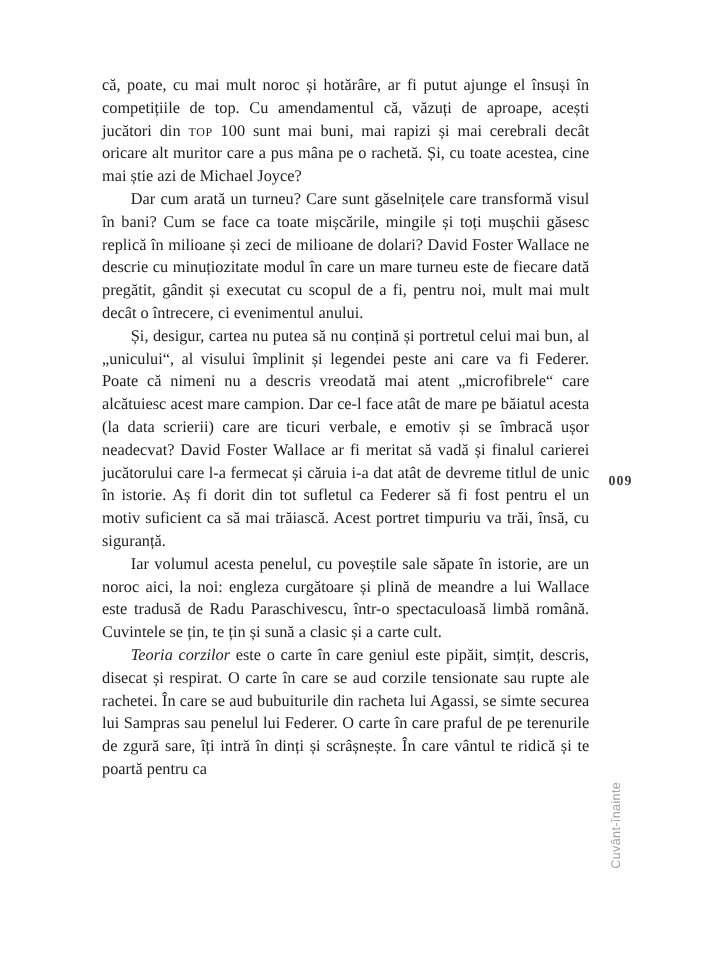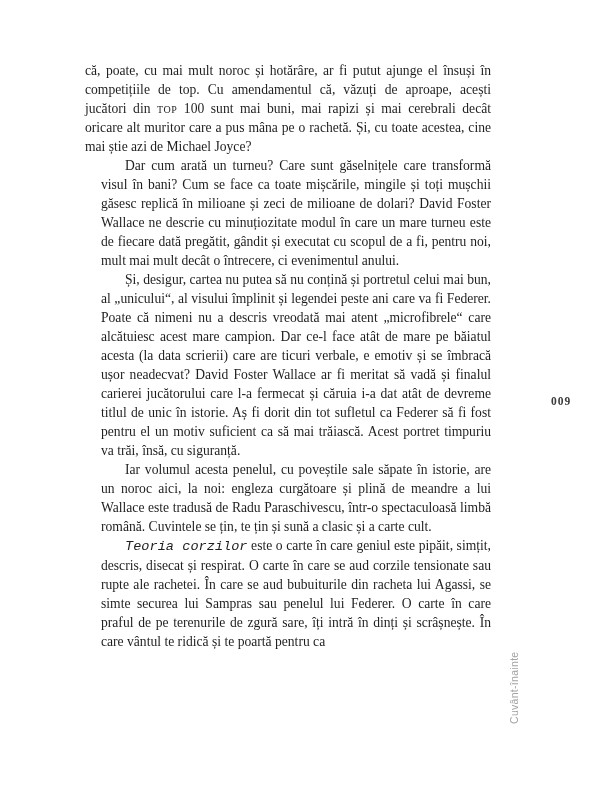--- a/index.html
+++ b/index.html
@@ -25,34 +25,32 @@
     color: #1e1e1e;
     text-align: justify;
     hyphens: auto;
   }
   .text-block p {
     margin: 0;
     padding: 0;
   }
   .text-block p.indent {
     text-indent: 24px;
-    margin-left: 16px;
   }
-  .seg-italic { font-style: italic; font-family: Liberation Mono, monospace; }
+  .seg-italic { font-style: italic; }
   .seg-smallcaps { font-variant: small-caps; letter-spacing: 0.5px; }
   .page-number {
     position: absolute;
     left: 507px;
     top: 395px;
     font-size: 11.5px;
     font-weight: bold;
     letter-spacing: 1px;
     color: #3c3c3c;
     font-family: "Liberation Serif", serif;
-    margin-left: 44px;
   }
   .side-label {
     position: absolute;
     left: 508px;
     top: 624px;
     height: 100px;
     writing-mode: vertical-rl;
     transform: rotate(180deg);
     font-family: "Liberation Sans", sans-serif;
     font-size: 10.5px;

